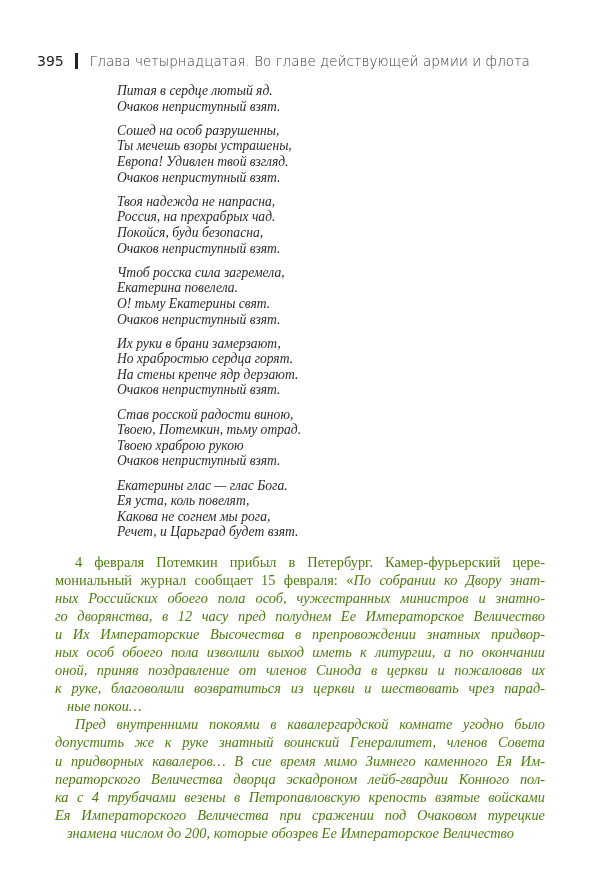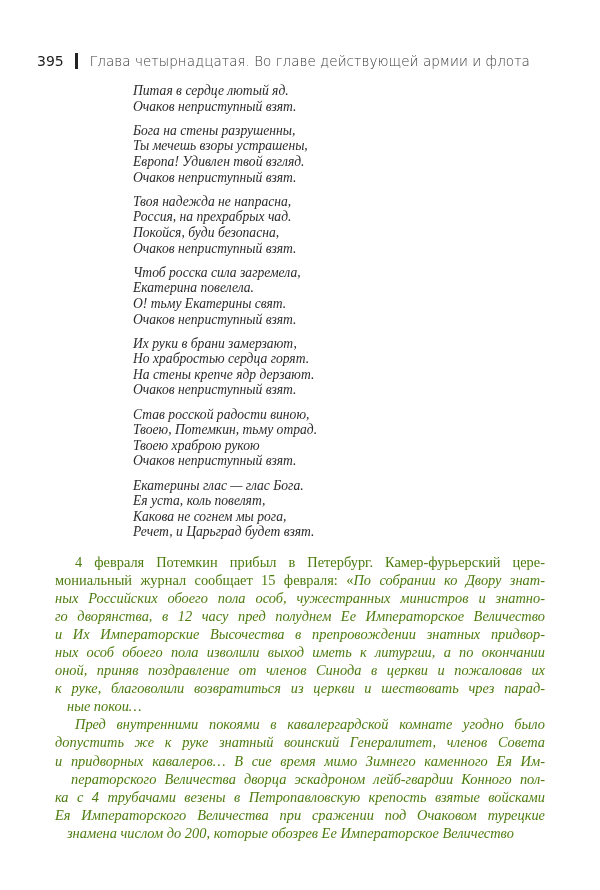--- a/index.html
+++ b/index.html
@@ -5,21 +5,21 @@
   html, body { margin: 0; padding: 0; background: #ffffff; }
   body { width: 600px; height: 890px; position: relative; overflow: hidden; color: #1e1e1e; }
   .header { position: absolute; left: 37px; top: 51px; height: 20px; display: flex; align-items: center;
             font-family: "DejaVu Sans", sans-serif; font-size: 13.5px; color: #333; white-space: nowrap; }
   .header .pnum { font-size: 14px; color: #222; }
   .header .bar { display: inline-block; width: 3px; height: 16px; background: #222; margin: 0 12px 0 11px; }
   .header .title { font-weight: 300; letter-spacing: 0.05px; color: #3a3a3a; }
   .poem { position: absolute; left: 117px; top: 83px; font-family: "Liberation Serif", serif; font-style: italic;
           font-size: 13.6px; line-height: 15.6px; color: #2a2a2a; }
   .stanza { margin-bottom: 8.6px; }
-  .stanza .line { white-space: nowrap; margin-left: 16px; }
+  .stanza .line { white-space: nowrap; }
   .prose { position: absolute; left: 55px; top: 553px; width: 490px; font-family: "Liberation Serif", serif;
            font-size: 14.4px; line-height: 18.05px; color: #4d7c0f; }
   .pline { display: block; text-align: justify; text-align-last: justify; white-space: nowrap; height: 18.05px; }
   .pline.last { text-align-last: left; margin-left: 12px; }
   .pline.indent { padding-left: 20px; }
   .it { font-style: italic; }
 </style>
 </head>
 <body>
 
@@ -28,21 +28,21 @@
   <span class="bar"></span>
   <span class="title">Глава четырнадцатая. Во главе действующей армии и флота</span>
 </div>
 
 <div class="poem" id="poem">
     <div class="stanza">
       <div class="line">Питая в сердце лютый яд.</div>
       <div class="line">Очаков неприступный взят.</div>
     </div>
     <div class="stanza">
-      <div class="line">Бога на стены разрушенны,</div>
+      <div class="line">Сошед на особ разрушенны,</div>
       <div class="line">Ты мечешь взоры устрашены,</div>
       <div class="line">Европа! Удивлен твой взгляд.</div>
       <div class="line">Очаков неприступный взят.</div>
     </div>
     <div class="stanza">
       <div class="line">Твоя надежда не напрасна,</div>
       <div class="line">Россия, на прехрабрых чад.</div>
       <div class="line">Покойся, буди безопасна,</div>
       <div class="line">Очаков неприступный взят.</div>
     </div>
@@ -81,18 +81,18 @@
       <div class="pline" style="white-space: nowrap;"><span style="white-space: nowrap; word-spacing: 0px;"><span class="it">и Их Императорские Высочества в препровождении знатных придвор-</span></span></div>
       <div class="pline" style="white-space: nowrap;"><span style="white-space: nowrap; word-spacing: 0px;"><span class="it">ных особ обоего пола изволили выход иметь к литургии, а по окончании</span></span></div>
       <div class="pline" style="white-space: nowrap;"><span style="white-space: nowrap; word-spacing: 0px;"><span class="it">оной, приняв поздравление от членов Синода в церкви и пожаловав их</span></span></div>
       <div class="pline" style="white-space: nowrap;"><span style="white-space: nowrap; word-spacing: 0px;"><span class="it">к руке, благоволили возвратиться из церкви и шествовать чрез парад-</span></span></div>
       <div class="pline last" style="white-space: nowrap;"><span class="it">ные покои…</span></div>
     </div>
     <div>
       <div class="pline indent" style="white-space: nowrap;"><span style="white-space: nowrap; word-spacing: 0px;"><span class="it">Пред внутренними покоями в кавалергардской комнате угодно было</span></span></div>
       <div class="pline" style="white-space: nowrap;"><span style="white-space: nowrap; word-spacing: 0px;"><span class="it">допустить же к руке знатный воинский Генералитет, членов Совета</span></span></div>
       <div class="pline" style="white-space: nowrap;"><span style="white-space: nowrap; word-spacing: 0px;"><span class="it">и придворных кавалеров… В сие время мимо Зимнего каменного Ея Им-</span></span></div>
-      <div class="pline" style="white-space: nowrap; margin-left: 16px;"><span style="white-space: nowrap; word-spacing: 0px;"><span class="it">ператорского Величества дворца эскадроном лейб-гвардии Конного пол-</span></span></div>
+      <div class="pline" style="white-space: nowrap;"><span style="white-space: nowrap; word-spacing: 0px;"><span class="it">ператорского Величества дворца эскадроном лейб-гвардии Конного пол-</span></span></div>
       <div class="pline" style="white-space: nowrap;"><span style="white-space: nowrap; word-spacing: 0px;"><span class="it">ка с 4 трубачами везены в Петропавловскую крепость взятые войсками</span></span></div>
       <div class="pline" style="white-space: nowrap;"><span style="white-space: nowrap; word-spacing: 0px;"><span class="it">Ея Императорского Величества при сражении под Очаковом турецкие</span></span></div>
       <div class="pline last" style="white-space: nowrap;"><span class="it">знамена числом до 200, которые обозрев Ее Императорское Величество</span></div>
     </div>
   </div>
 
 </body></html>

